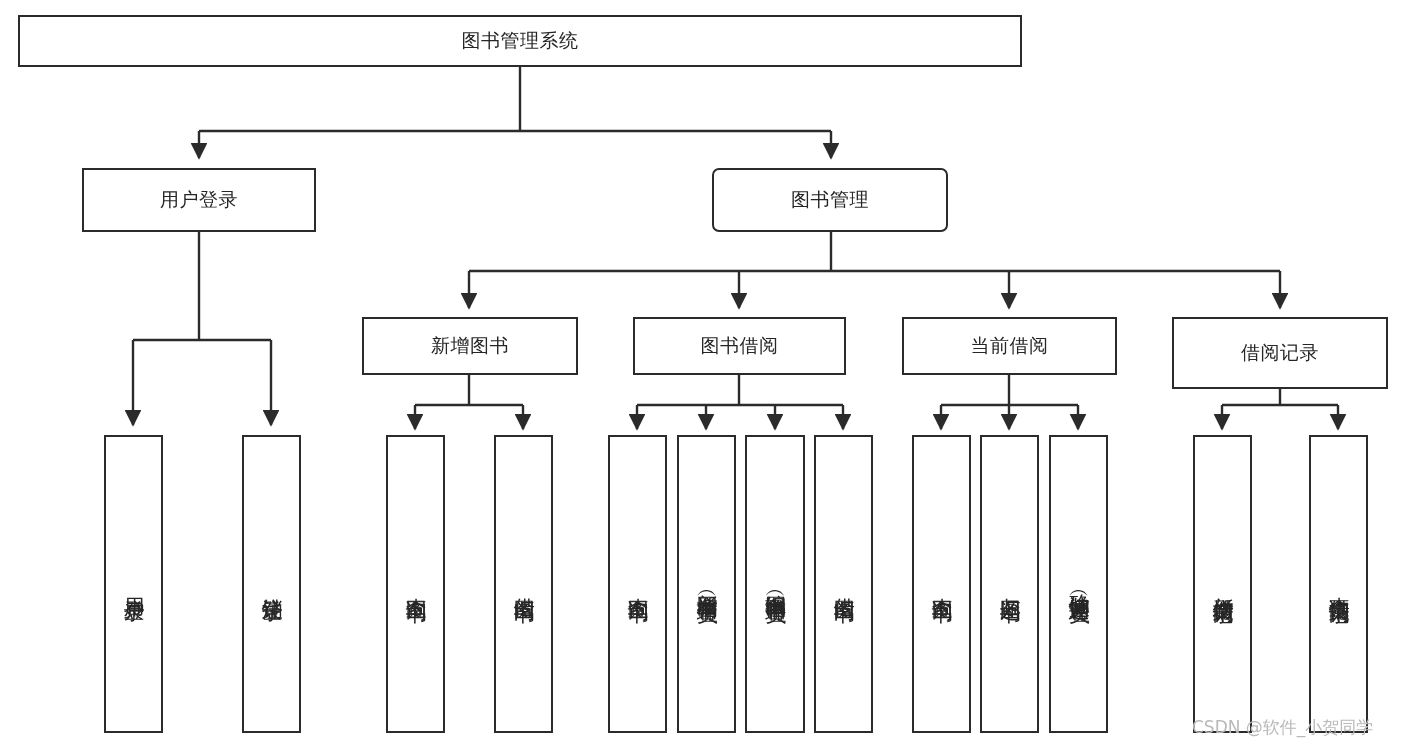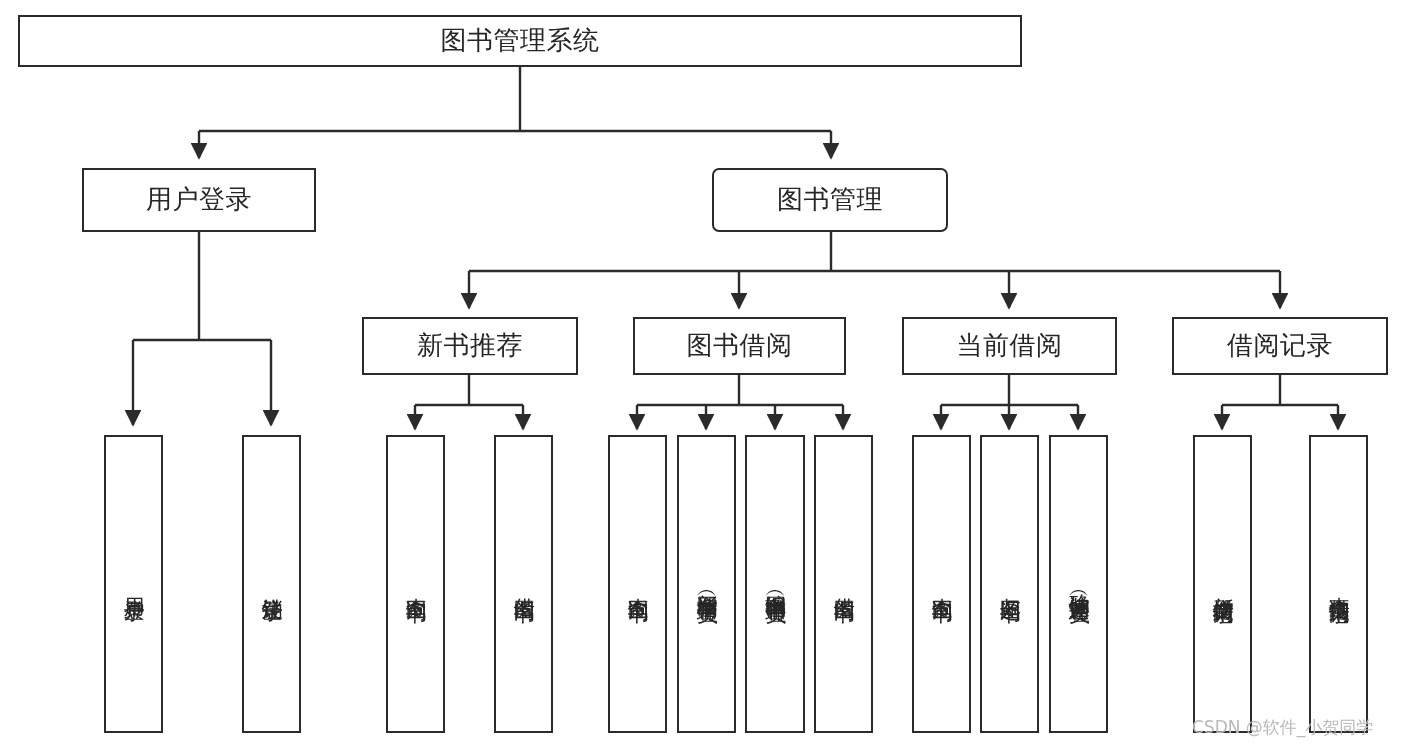--- a/index.html
+++ b/index.html
@@ -29,21 +29,21 @@
     position: absolute;
     box-sizing: border-box;
     border: 2px solid #2b2b2b;
     background: #ffffff;
     display: flex;
     align-items: center;
     justify-content: center;
     overflow: hidden;
   }
   .node-label {
-    font-size: 26px;
+    font-size: 19px;
     color: #262626;
     letter-spacing: 0.5px;
     line-height: 1.15;
     white-space: nowrap;
     font-family: "DejaVu Sans", "Liberation Sans", sans-serif;
   }
   .node-box.vertical {
     align-items: center;
     justify-content: center;
   }
@@ -126,32 +126,32 @@
 
   <div class="node-box" style="left:82px; top:168px; width:234px; height:64px;">
     <span class="node-label">用户登录</span>
   </div>
 
   <div class="node-box" style="left:712px; top:168px; width:236px; height:64px;border-radius:7px;">
     <span class="node-label">图书管理</span>
   </div>
 
   <div class="node-box" style="left:362px; top:317px; width:216px; height:58px;">
-    <span class="node-label">新书推荐</span>
+    <span class="node-label">新增图书</span>
   </div>
 
   <div class="node-box" style="left:902px; top:317px; width:215px; height:58px;">
     <span class="node-label">当前借阅</span>
   </div>
 
   <div class="node-box" style="left:633px; top:317px; width:213px; height:58px;">
     <span class="node-label">图书借阅</span>
   </div>
 
-  <div class="node-box" style="left:1172px; top:317px; width:216px; height:58px;">
+  <div class="node-box" style="left:1172px; top:317px; width:216px; height:72px;">
     <span class="node-label">借阅记录</span>
   </div>
 
   <div class="node-box vertical" style="left:104px; top:435px; width:59px; height:298px;">
     <span class="node-label">用户登录</span>
   </div>
 
   <div class="node-box vertical" style="left:242px; top:435px; width:59px; height:298px;">
     <span class="node-label">注销登录</span>
   </div>

